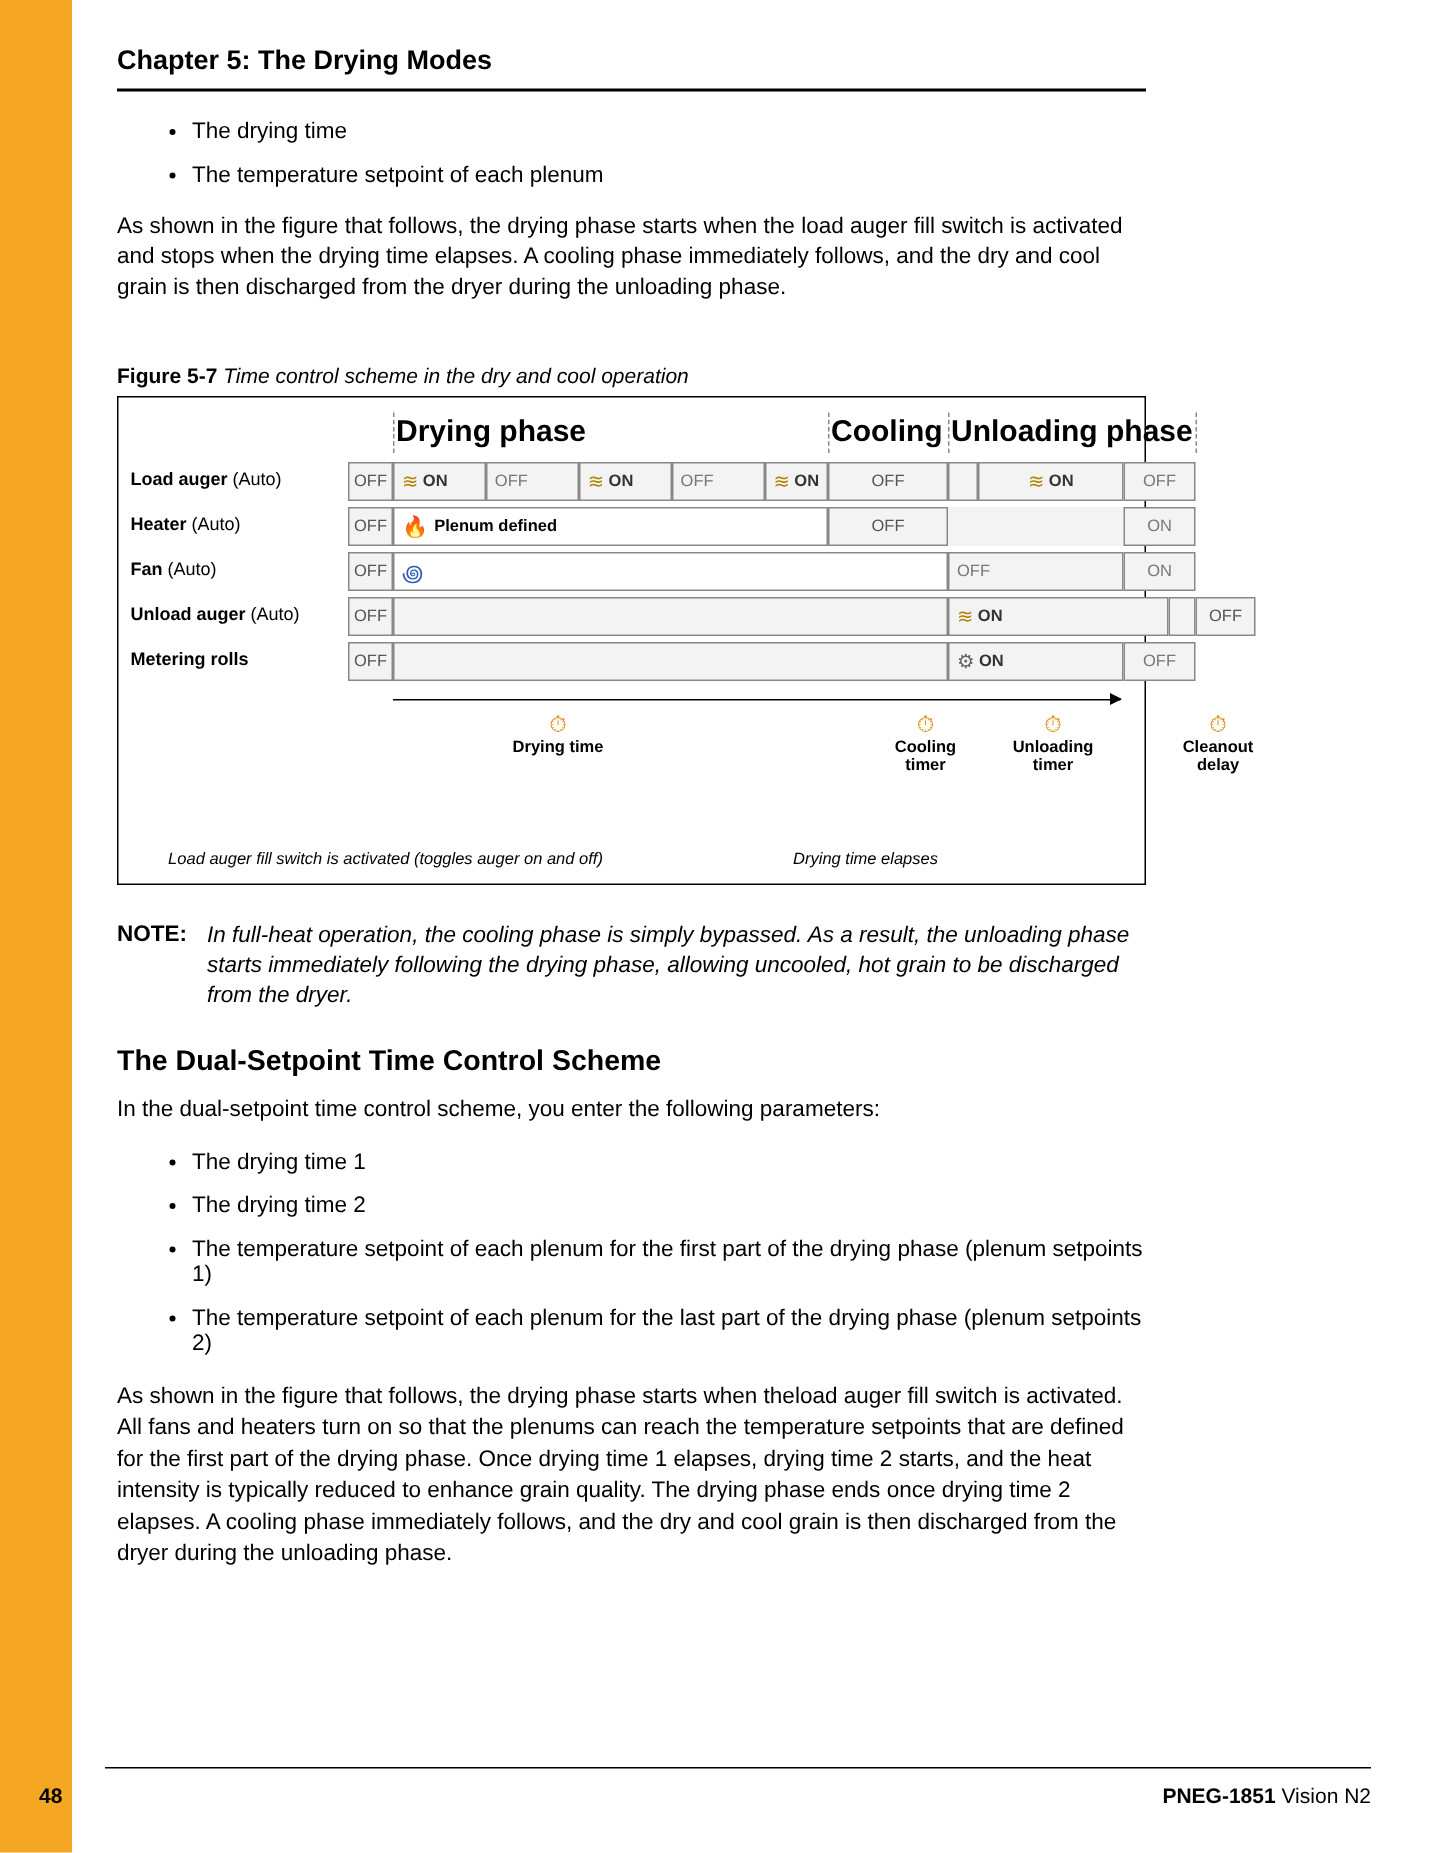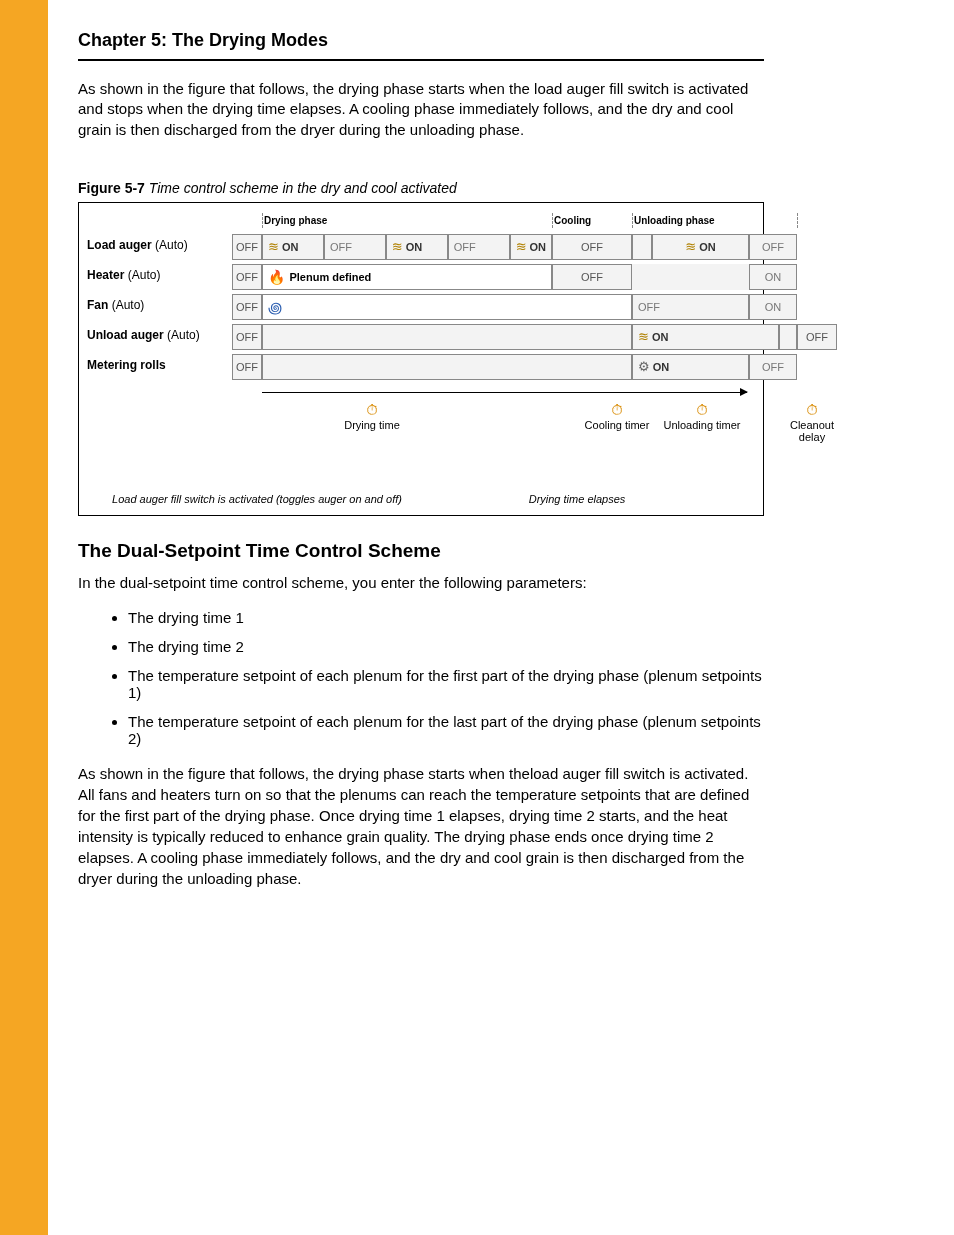--- a/index.html
+++ b/index.html
@@ -67,21 +67,21 @@
     font-size: 12px;
   }
   .fig-grid {
     display: grid;
     grid-template-columns: 145px 30px 290px 80px 165px 40px;
     column-gap: 0;
     align-items: stretch;
   }
   .phase-head {
     font-weight: bold;
-    font-size: 10px;
+    font-size: 20px;
     padding: 2px 1px;
     text-align: left;
   }
   .rowlabel {
     text-align: left;
     padding: 6px 6px 6px 0;
     font-size: 12px;
   }
   .rowlabel b { font-weight: bold; }
   .cell {
@@ -124,21 +124,21 @@
     margin-top: 8px;
     position: relative;
     height: 70px;
   }
   .timer-block {
     position: absolute;
     text-align: center;
     font-size: 11px;
   }
   .timer-block .clk { font-size: 15px; color: #d88a00; }
-  .timer-block .tl { font-weight: normal; }
+  .timer-block .tl { font-weight: bold; }
   .footnotes {
     display: flex;
     font-style: italic;
     font-size: 11px;
     margin-top: 22px;
   }
   .fn1 { width: 340px; text-align: center; }
   .fn2 { width: 300px; text-align: center; }
 
   .note-row {
@@ -198,25 +198,29 @@
 </head>
 <body>
 
 <div class="page">
   <div class="side-bar"></div>
 
   <div class="content">
     <h1 class="chapter-title">Chapter 5: The Drying Modes</h1>
     <hr class="rule">
 
+    <ul class="body-list">
+      <li>The drying time</li>
+      <li>The temperature setpoint of each plenum</li>
+    </ul>
 
     <p class="body">As shown in the figure that follows, the drying phase starts when the load auger fill switch is activated and stops when the drying time elapses. A cooling phase immediately follows, and the dry and cool grain is then discharged from the dryer during the unloading phase.</p>
 
     <p class="fig-caption">
-      <b>Figure 5-7</b> <i>Time control scheme in the dry and cool activated</i>
+      <b>Figure 5-7</b> <i>Time control scheme in the dry and cool operation</i>
     </p>
 
     <div class="figure-box">
 
       <div class="fig-grid" style="margin-bottom:4px;">
         <div></div>
         <div></div>
         <div class="phase-head dash-col">Drying phase</div>
         <div class="phase-head dash-col">Cooling</div>
         <div class="phase-head dash-col">Unloading phase</div>
@@ -331,27 +335,38 @@
           </div>
         </div>
       </div>
 
       <div class="footnotes">
         <div class="fn1">Load auger fill switch is activated (toggles auger on and off)</div>
         <div class="fn2">Drying time elapses</div>
       </div>
     </div>
 
+    <div class="note-row">
+      <div class="nl">NOTE:</div>
+      <div class="nb">In full-heat operation, the cooling phase is simply bypassed. As a result, the unloading phase starts immediately following the drying phase, allowing uncooled, hot grain to be discharged from the dryer.</div>
+    </div>
 
     <h2 class="section">The Dual-Setpoint Time Control Scheme</h2>
     <p class="body2">In the dual-setpoint time control scheme, you enter the following parameters:</p>
 
     <ul class="body-list">
       <li>The drying time 1</li>
       <li>The drying time 2</li>
       <li>The temperature setpoint of each plenum for the first part of the drying phase (plenum setpoints 1)</li>
       <li>The temperature setpoint of each plenum for the last part of the drying phase (plenum setpoints 2)</li>
     </ul>
 
     <p class="body2" style="margin-bottom:0;">As shown in the figure that follows, the drying phase starts when theload auger fill switch is activated. All fans and heaters turn on so that the plenums can reach the temperature setpoints that are defined for the first part of the drying phase. Once drying time 1 elapses, drying time 2 starts, and the heat intensity is typically reduced to enhance grain quality. The drying phase ends once drying time 2 elapses. A cooling phase immediately follows, and the dry and cool grain is then discharged from the dryer during the unloading phase.</p>
   </div>
 
+  <div class="footer">
+    <hr class="footer-rule">
+    <div class="footer-row">
+      <span class="pg">48</span>
+      <span class="doc"><b>PNEG-1851</b> <span>Vision N2</span></span>
+    </div>
+  </div>
 </div>
 
 </body></html>

